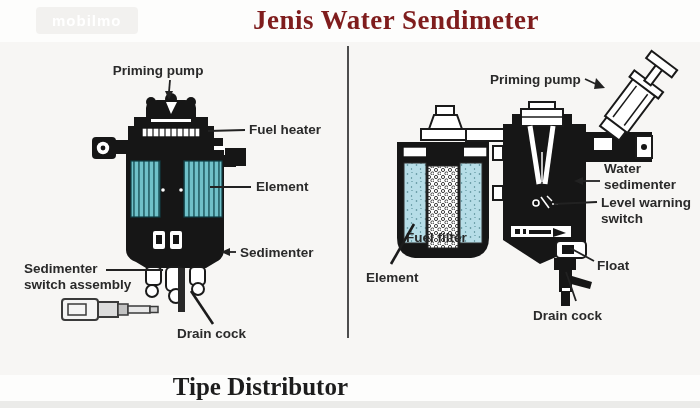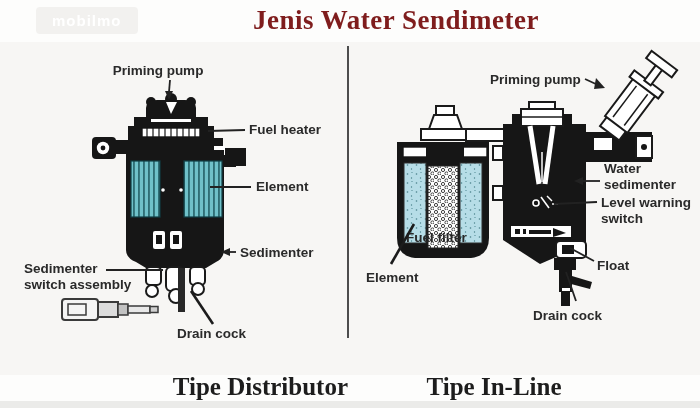--- a/index.html
+++ b/index.html
@@ -251,14 +251,13 @@
 
       <text class="lbl" x="597" y="270">Float</text>
       <line class="ptr" x1="594" y1="261" x2="570" y2="248"></line>
 
       <text class="lbl" x="533" y="320">Drain cock</text>
       <line class="ptr" x1="576" y1="301" x2="566" y2="272"></line>
     </g>
   </svg>
 
   <div class="caption caption-left">Tipe Distributor</div>
-  <div class="caption caption-right">Tipe In-Line</div>
 </div>
 
 </body></html>

